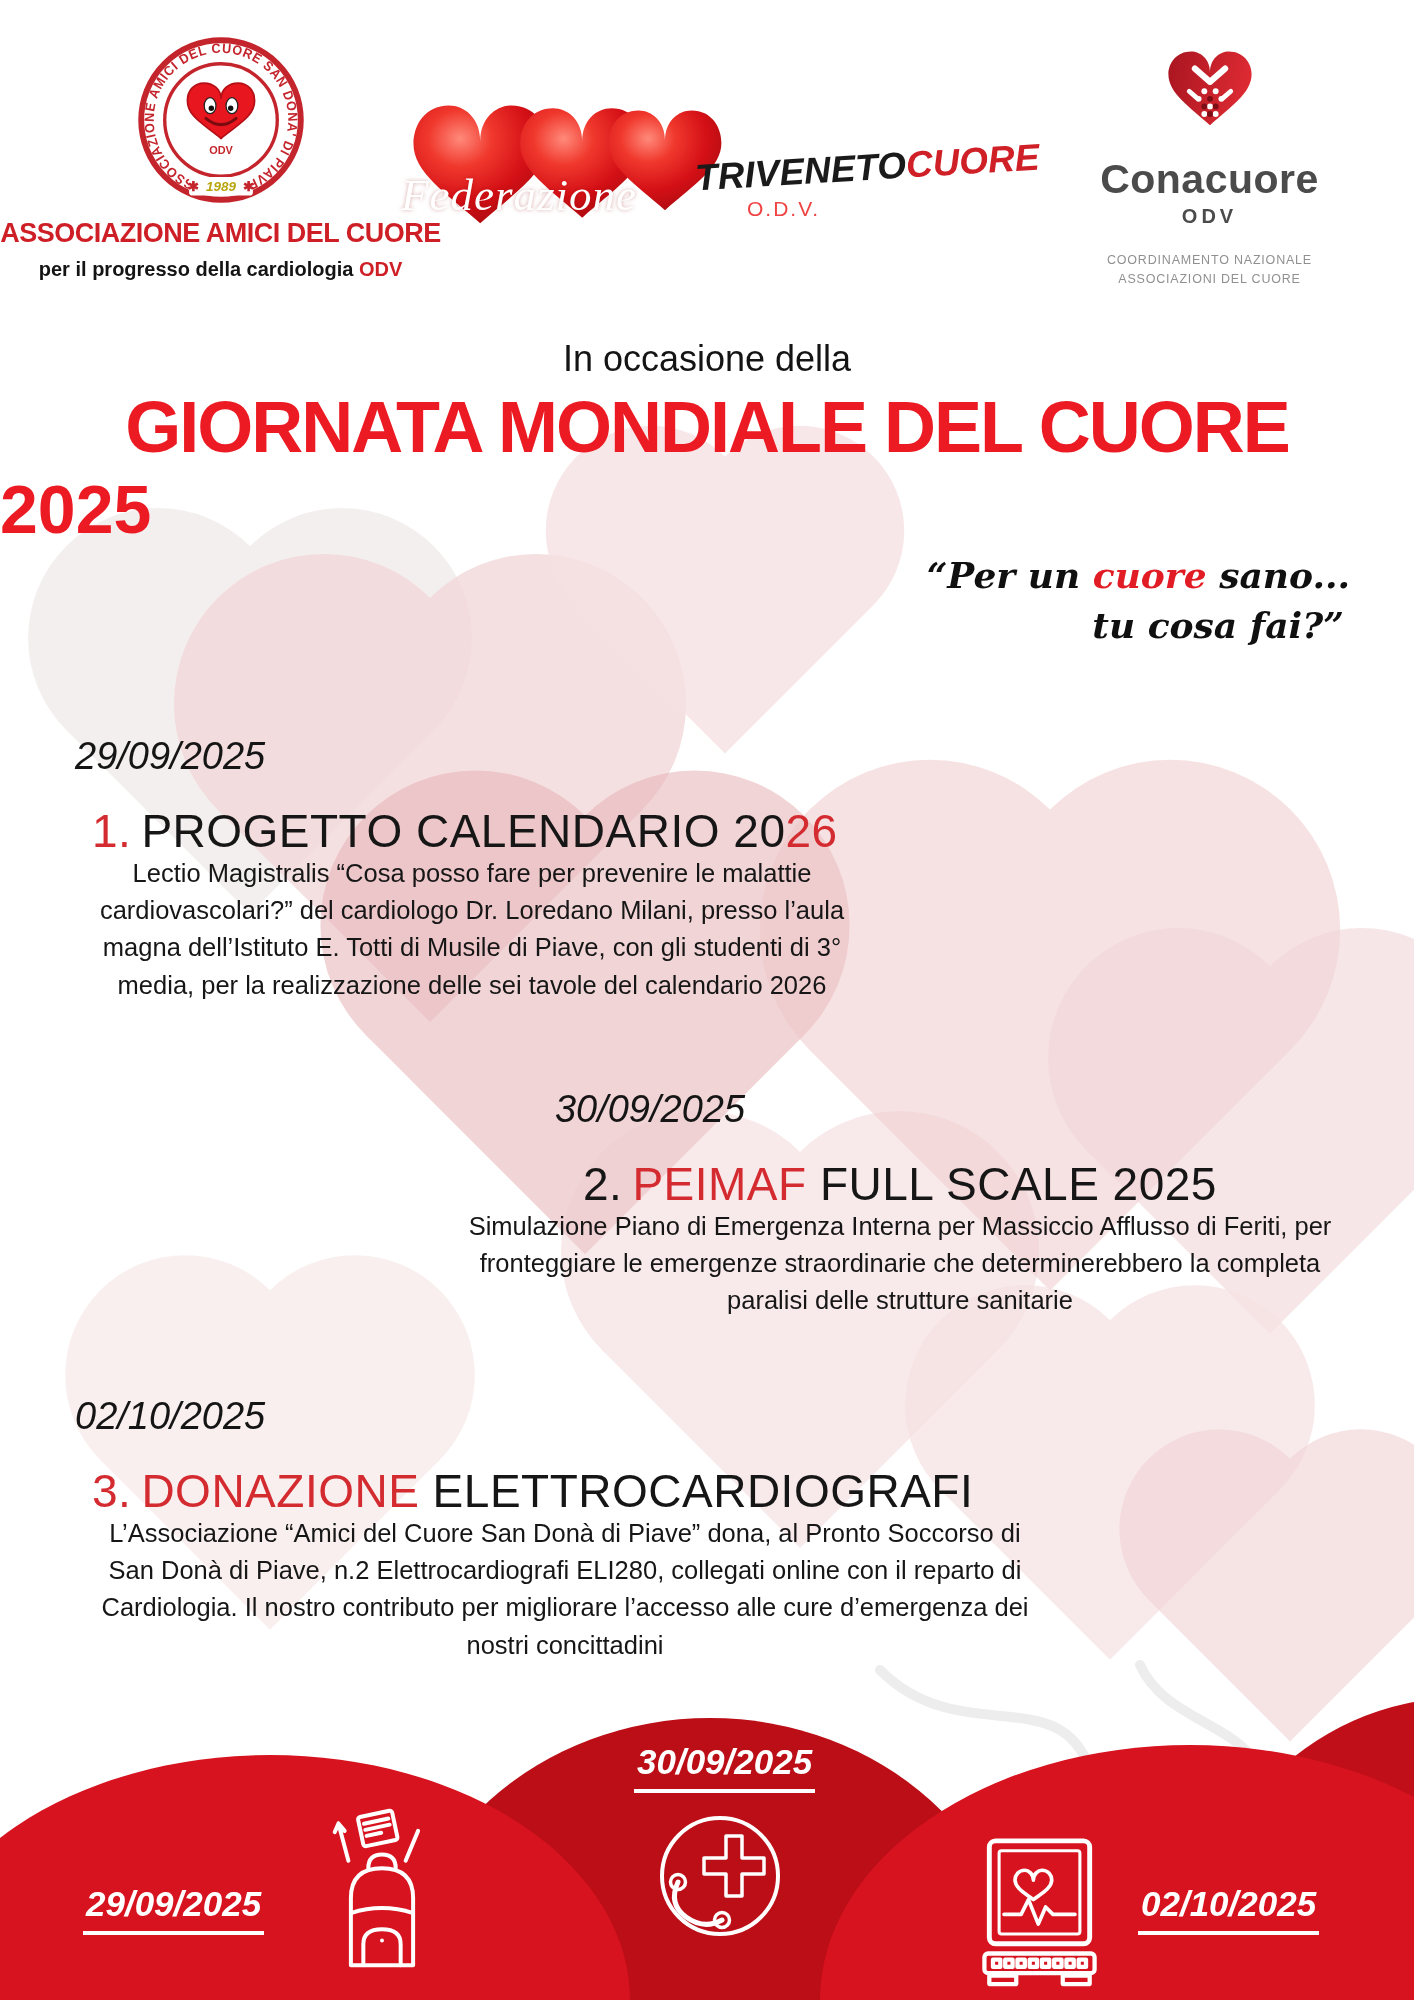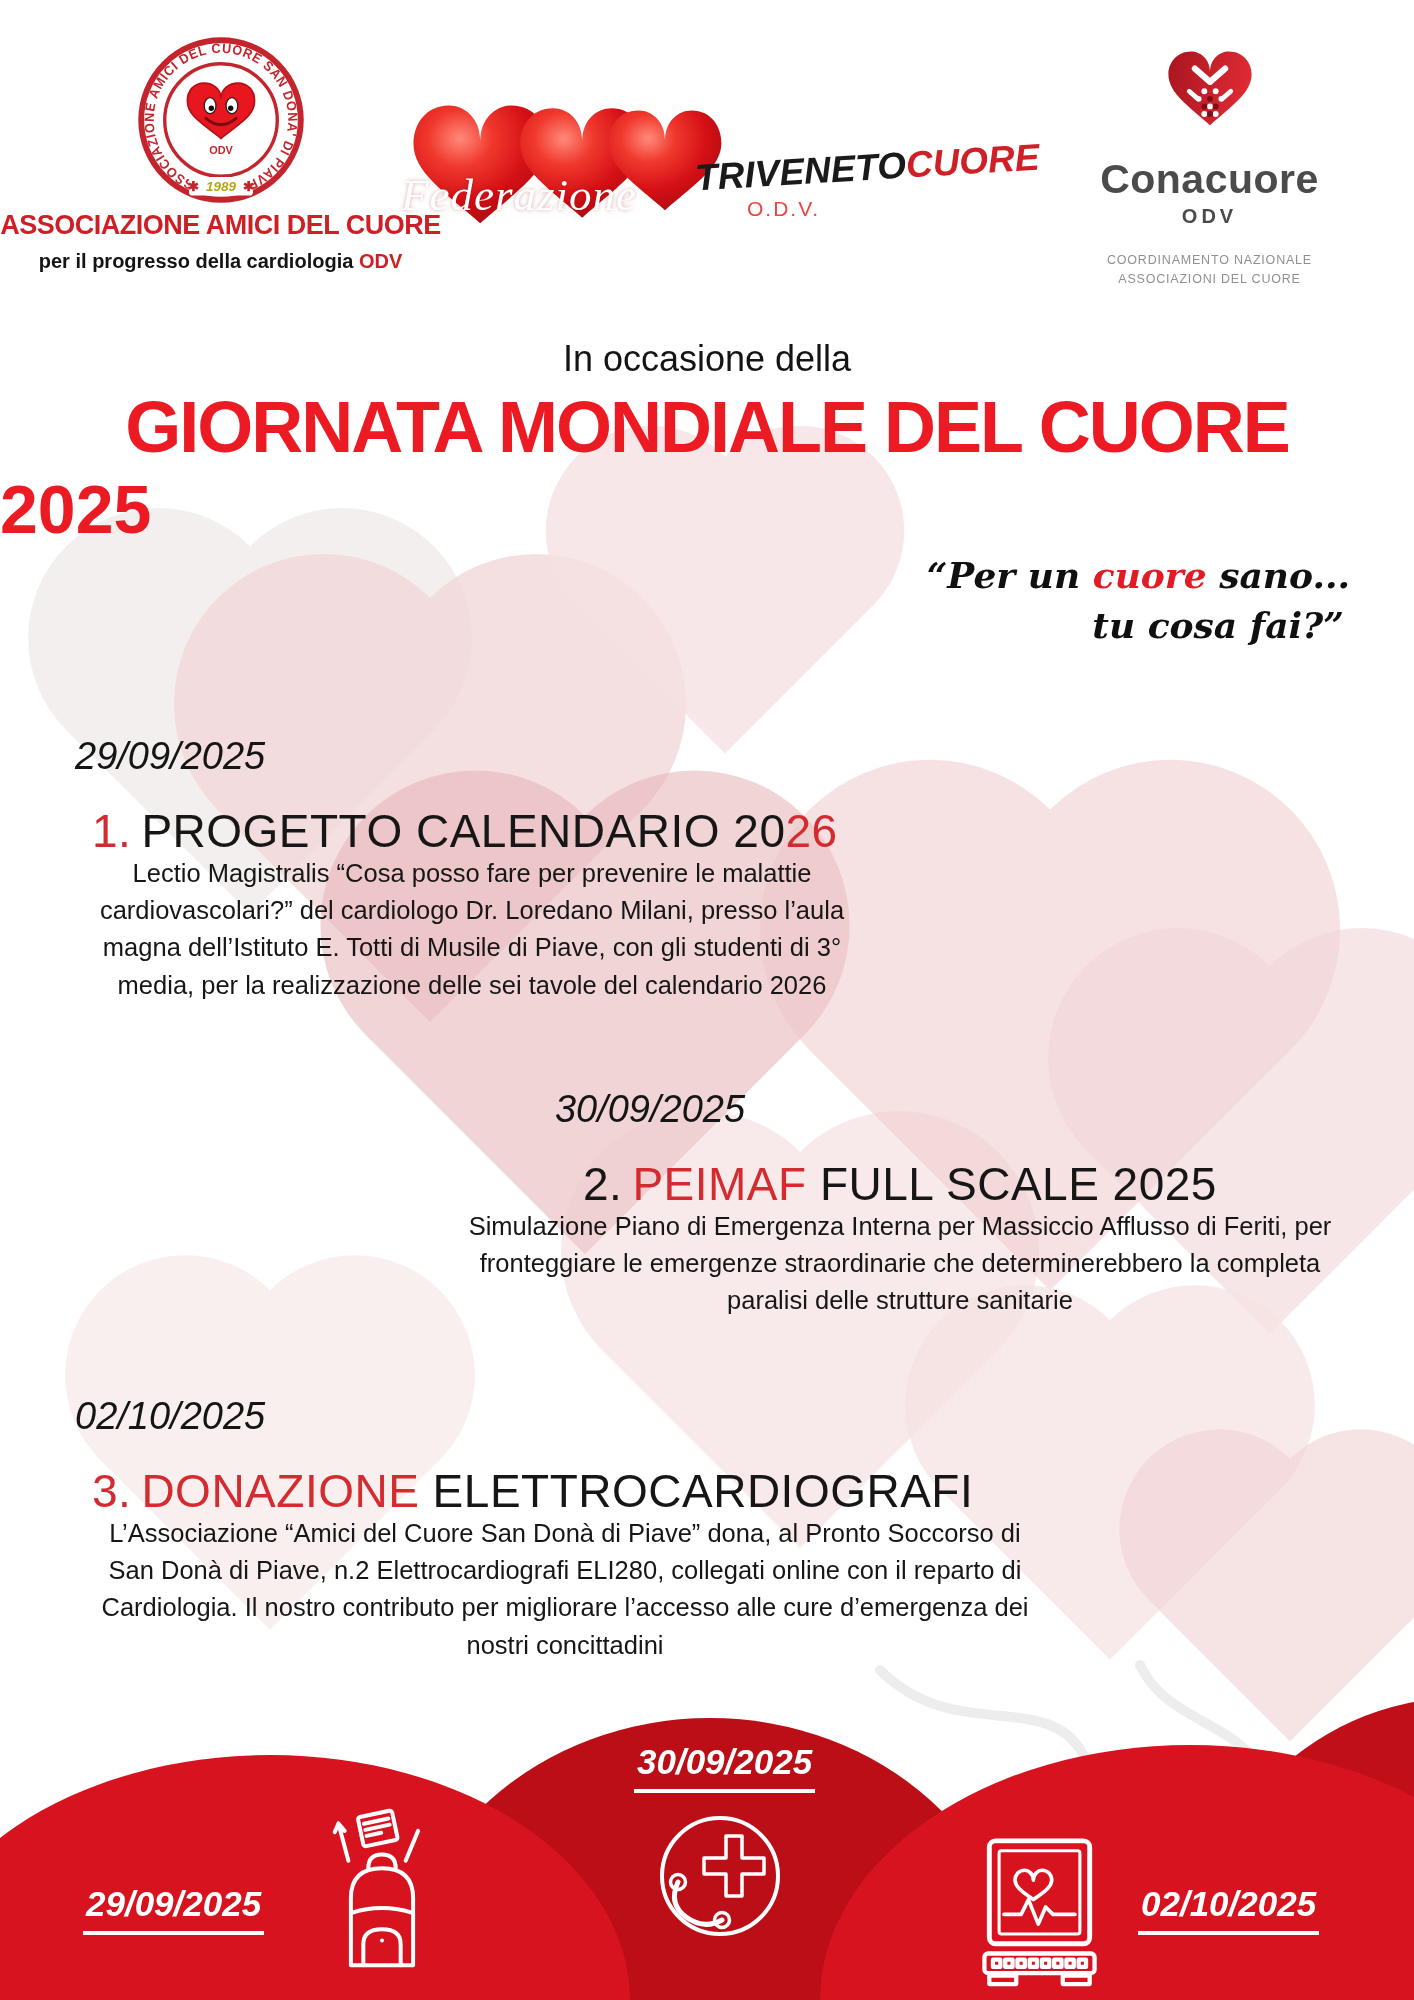--- a/index.html
+++ b/index.html
@@ -9,21 +9,21 @@
   
   .bg-heart{position:absolute;transform:rotate(-45deg);z-index:0;}
   .bg-heart::before,.bg-heart::after{content:"";position:absolute;width:100%;height:100%;
         border-radius:50%;background:inherit;}
   .bg-heart::before{top:-50%;left:0;}
   .bg-heart::after{top:0;left:50%;}
 
   
   .logo-col{position:absolute;display:flex;flex-direction:column;align-items:center;z-index:2;}
   #logo-amici{left:48px;top:36px;width:345px;}
-  .amici-title{font-size:27px;font-weight:700;color:#cf1f26;letter-spacing:-0.5px;margin-top:6px;white-space:nowrap;}
+  .amici-title{font-size:27px;font-weight:700;color:#cf1f26;letter-spacing:-0.5px;margin-top:14px;white-space:nowrap;}
   .amici-sub{font-size:20px;font-weight:700;color:#141414;margin-top:9px;white-space:nowrap;}
   .amici-sub .red{color:#cf1f26;}
 
   #logo-fed{position:absolute;left:395px;top:85px;width:590px;height:170px;z-index:2;}
   .fed-script{position:absolute;left:6px;top:84px;width:330px;
         font-family:Liberation Serif, serif;font-style:italic;font-size:45px;color:#fff;
         letter-spacing:1px;text-shadow:0 0 4px rgba(140,0,0,.35);}
   .fed-name{position:absolute;left:300px;top:62px;transform:rotate(-3.5deg);
         font-style:italic;font-weight:700;font-size:37px;white-space:nowrap;color:#1a1a1a;}
   .fed-name .red{color:#cf2027;}

